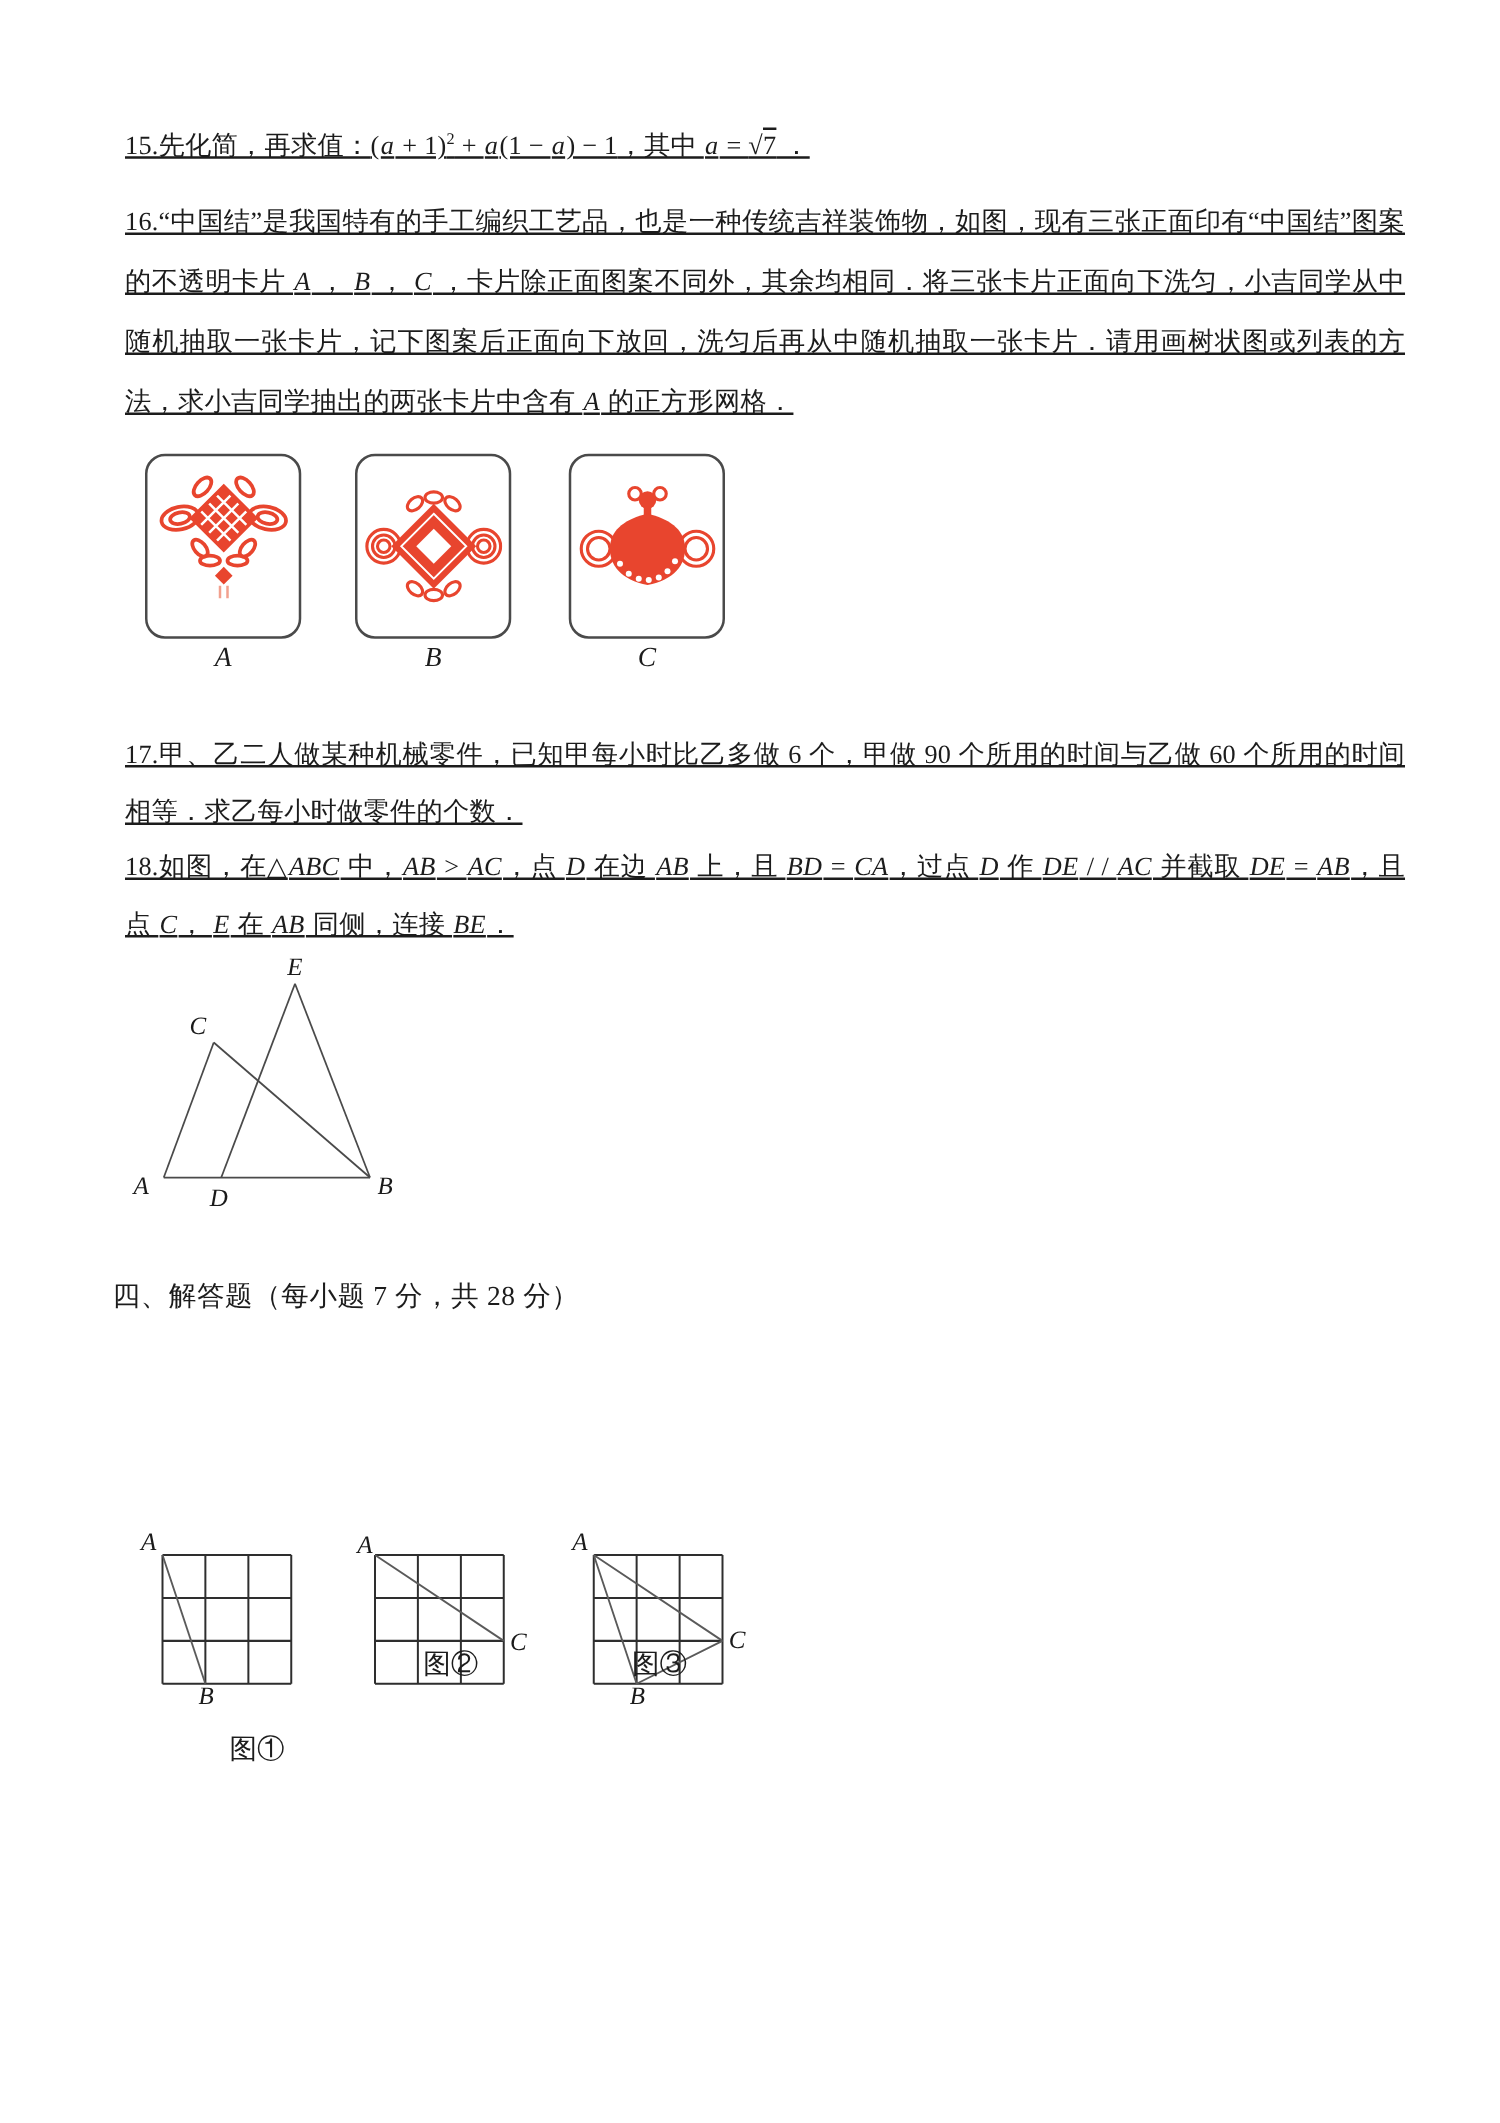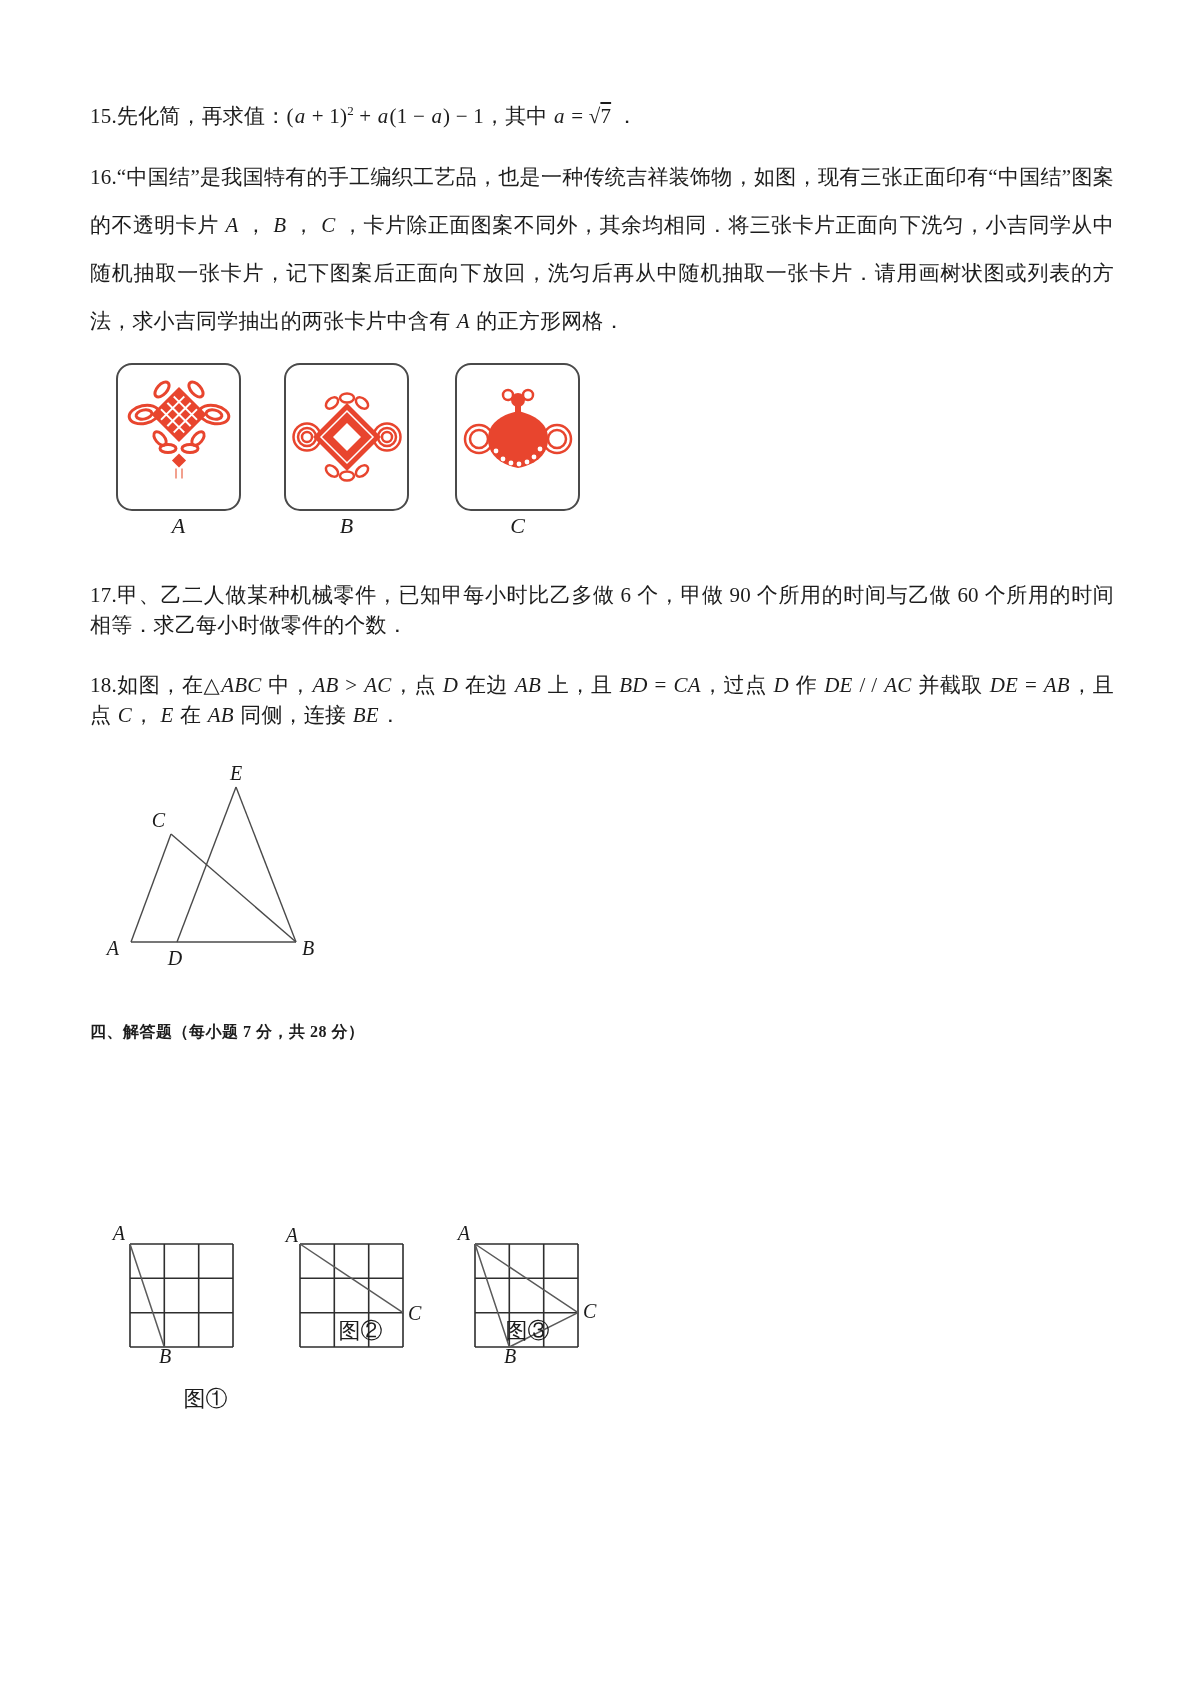--- a/index.html
+++ b/index.html
@@ -3,32 +3,32 @@
 <meta charset="utf-8">
 <style>
   html,body { margin:0; padding:0; background:#ffffff; }
   .page {
     position:relative; width:1200px; height:1698px; margin:0 auto;
     background:#ffffff; overflow:hidden;
     font-family:"Liberation Serif","DejaVu Serif",serif;
     color:#1c1c1c;
   }
   .para {
-    position:absolute; left:90px; width:1024px;
+    position:absolute; left:100px; width:1024px;
     font-size:21px; line-height:48px; text-align:justify;
-    text-align-last:left; letter-spacing:0.2px;
+    text-align-last:left; letter-spacing:0.2px;text-decoration:underline;
   }
-  .para.tight { line-height:30px; }
+  .para.tight { line-height:46px; }
   .para.single { width:1060px; text-align:left; }
   .para i { font-style:italic; padding:0 1px; }
   .sup { vertical-align:super; font-size:13px; line-height:0; }
   .ol  { text-decoration:overline; }
   .section-head {
     position:absolute; left:90px; width:1024px;
-    font-size:16px; font-weight:bold; letter-spacing:0.5px;
+    font-size:22px; font-weight:normal; letter-spacing:0.5px;
   }
   .card {
     position:absolute; width:121px; height:144px;
     border:2px solid #4a4a4a; border-radius:16px; background:#fff;
     display:flex; align-items:center; justify-content:center;
   }
   .card-label, .grid-caption {
     position:absolute; width:125px; text-align:center;
     font-size:22px;
   }

